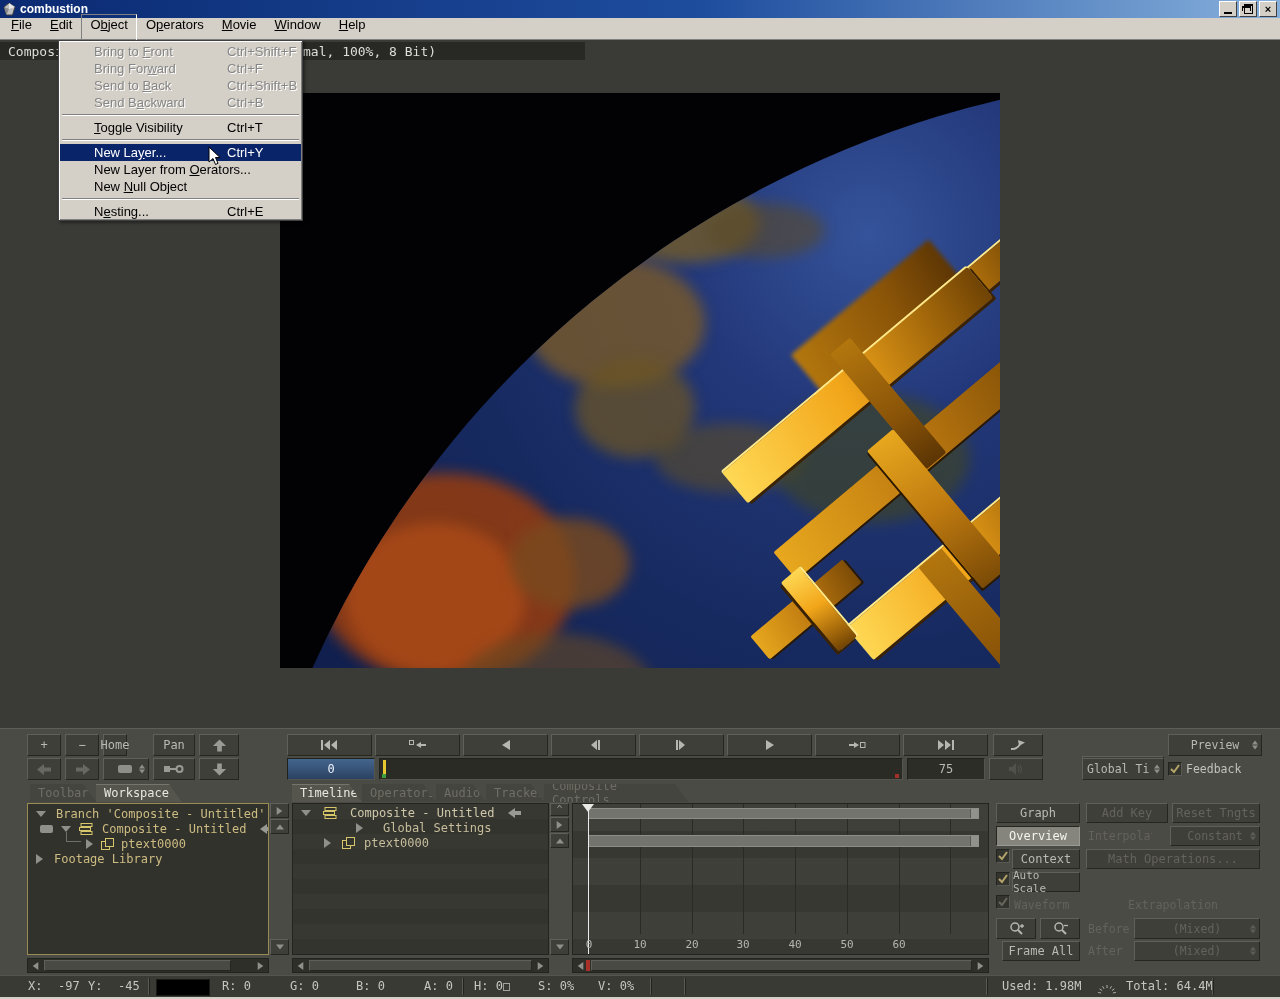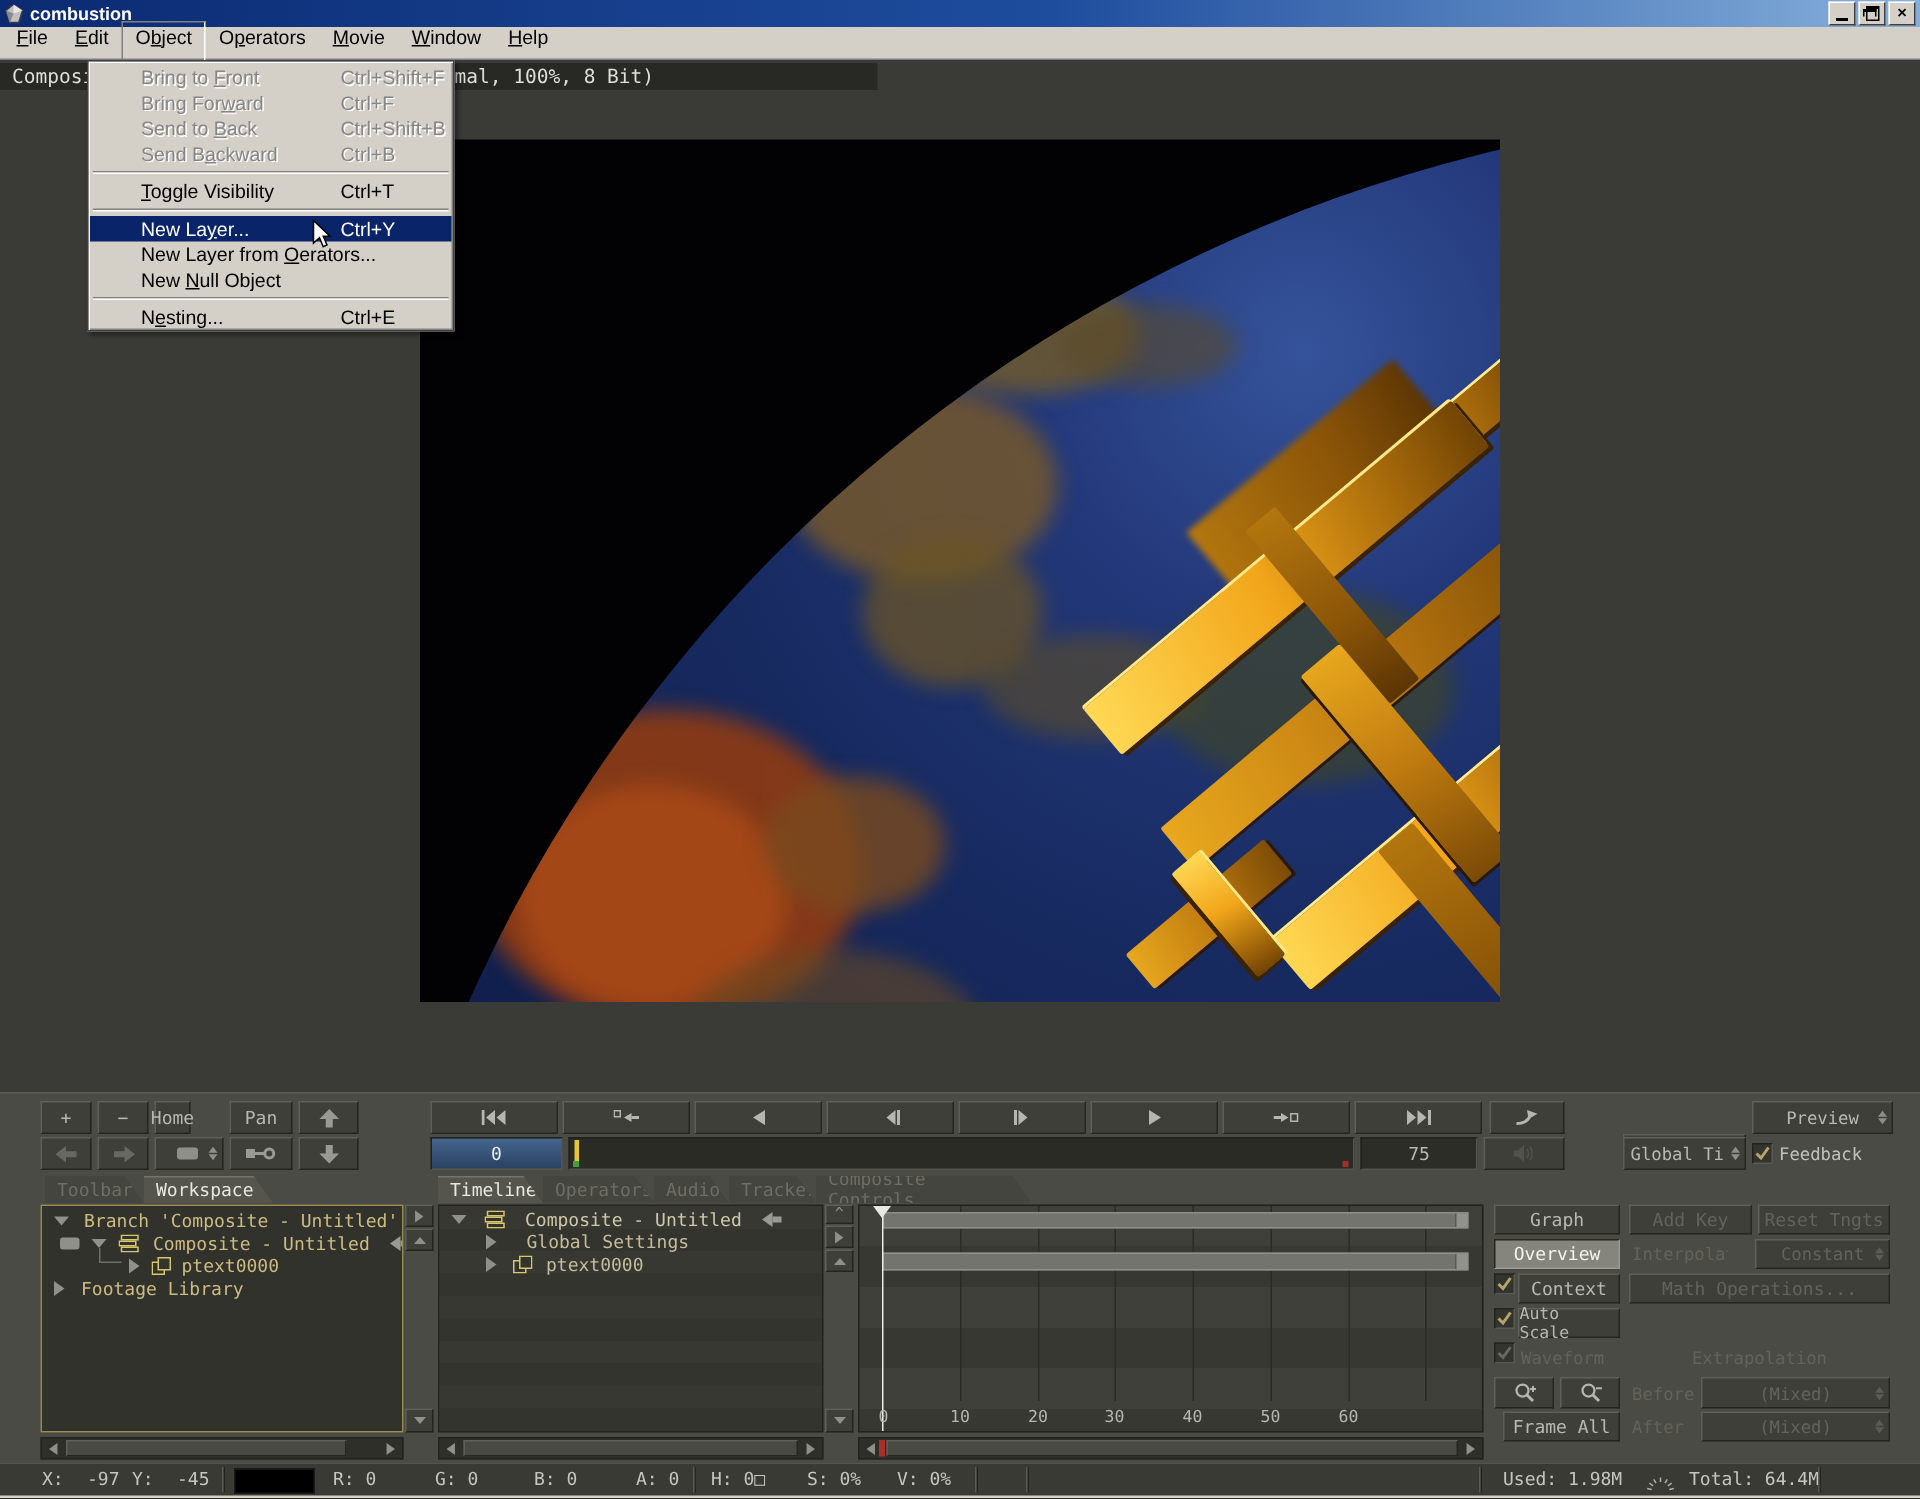--- a/index.html
+++ b/index.html
@@ -462,21 +462,21 @@
           <rect x="2" y="0.5" width="11" height="3" fill="#34342f" stroke="#d8c76a"></rect>
             <rect x="0.5" y="4.5" width="11" height="3" fill="#34342f" stroke="#d8c76a"></rect>
             <rect x="2" y="8.5" width="11" height="3" fill="#34342f" stroke="#d8c76a"></rect>
         </svg>
         <span style="margin-left:12px;">Composite - Untitled</span>
         <span class="ptr">
             <i class="head"></i>
             <i class="tail"></i>
           </span>
       </div>
-      <div class="trow" style="left:0;top:16px;">
+      <div class="trow" style="left:0;top:16px;padding-left:32px;">
         <span class="tri tri-r" style="margin-left:31px;"></span>
         <span style="margin-left:20px;">Global Settings</span>
       </div>
       <div class="trow" style="left:0;top:31px;">
         <span class="tri tri-r" style="margin-left:31px;"></span>
         <svg width="13" height="12" viewBox="0 0 13 12" style="margin-left:11px;">
           <rect x="0.5" y="3.5" width="8" height="8" fill="#34342f" stroke="#d8c76a"></rect>
             <rect x="4.5" y="0.5" width="8" height="8" fill="#34342f" stroke="#d8c76a"></rect>
         </svg>
         <span style="margin-left:9px;">ptext0000</span>

